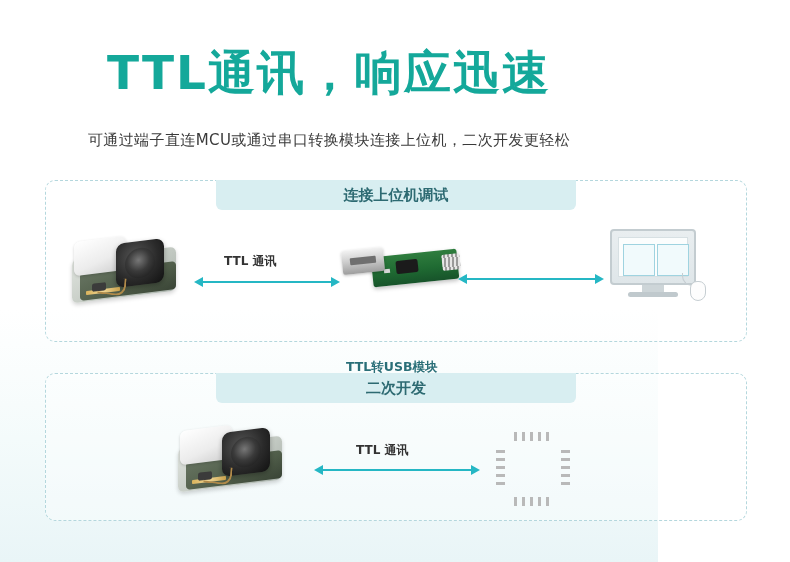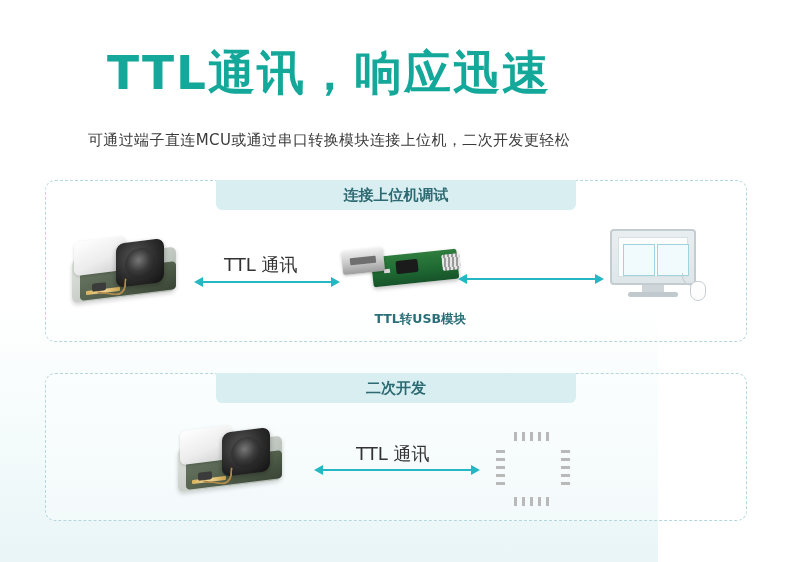--- a/index.html
+++ b/index.html
@@ -87,34 +87,36 @@
   .arrow::before {
     left: -8px;
     border-right: 9px solid #25b7c4;
   }
   .arrow::after {
     right: -8px;
     border-left: 9px solid #25b7c4;
   }
   .arrow-label {
     position: absolute;
-    font-size: 18px;
+    font-size: 12px;
     color: #333;
     white-space: nowrap;
     font-family: "DejaVu Sans", "Liberation Sans", sans-serif;
+    font-weight: bold;
   }
 
   .caption {
     position: absolute;
     font-size: 12.5px;
     font-weight: bold;
     color: #2a6f78;
     white-space: nowrap;
-    text-align: right;
-    font-family: "DejaVu Sans", "Liberation Sans", sans-serif;
+    text-align: left;
+    font-family: "DejaVu Sans", "Liberation Sans", sans-serif;
+    margin-top: 48px;
   }
 
   
   .sensor {
     position: absolute;
     width: 120px;
     height: 70px;
   }
   .sensor .board {
     position: absolute;

